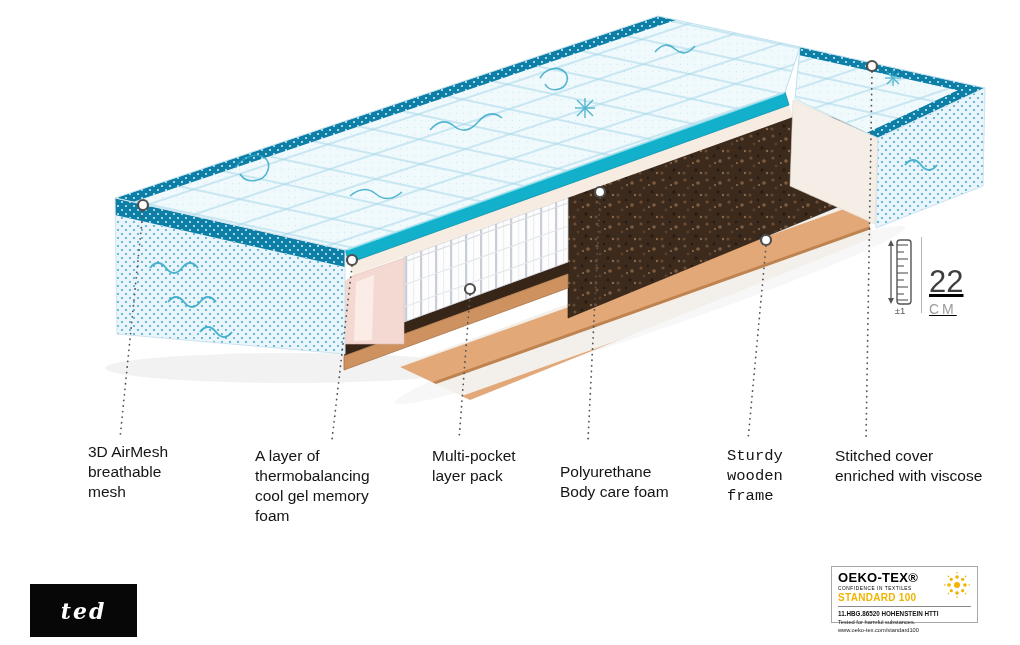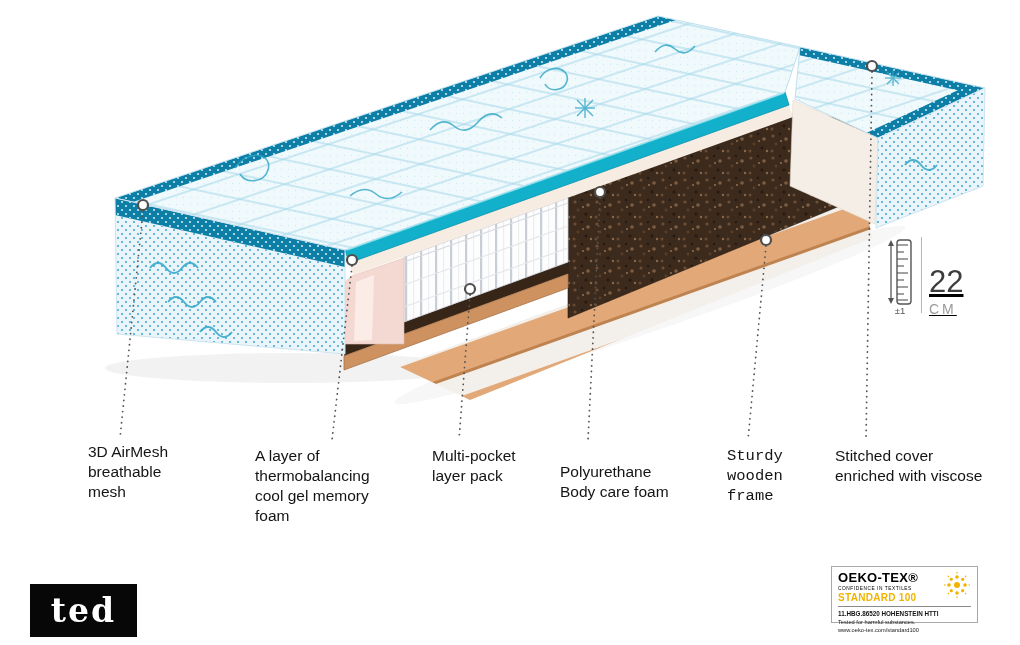--- a/index.html
+++ b/index.html
@@ -12,21 +12,21 @@
   .height-indicator{position:absolute;left:886px;top:237px;display:flex;align-items:stretch;gap:7px;height:80px;}
   .ruler-wrap{display:flex;flex-direction:column;align-items:center;}
   .tol{font-size:9.5px;color:#555;margin-top:-2px;}
   .vdivider{width:1px;background:#b5b5b5;height:76px;}
   .hval{display:flex;flex-direction:column;justify-content:flex-end;padding-top:4px;text-decoration:underline;}
   .hnum{font-size:31px;color:#3d3d3d;line-height:1;}
   .hunit{font-size:14px;color:#9a9a9a;letter-spacing:3px;margin-top:4px;}
   
   .brand-logo{position:absolute;left:30px;top:584px;width:107px;height:53px;background:#070707;
               display:flex;align-items:center;justify-content:center;}
-  .brand-text{font-family:"DejaVu Serif",serif;font-weight:bold;font-size:33px;
+  .brand-text{font-family:"DejaVu Serif",serif;font-style:italic;font-weight:bold;font-size:22px;
               color:#fff;text-transform:lowercase;letter-spacing:2px;}
   
   .cert-badge{position:absolute;left:831px;top:566px;width:147px;height:57px;background:#fff;
               border:1px solid #a8a8a8;box-sizing:border-box;padding:4px 6px 3px 6px;}
   .cert-head{display:flex;justify-content:space-between;align-items:flex-start;}
   .cert-name{font-size:13px;font-weight:bold;color:#000;letter-spacing:.3px;line-height:1;}
   .cert-tagline{font-size:4.8px;color:#000;letter-spacing:.55px;margin-top:1.5px;}
   .cert-standard{font-size:10px;font-weight:bold;color:#f0b400;letter-spacing:.3px;margin-top:1px;line-height:1.1;}
   .cert-rule{border-top:1px solid #8a8a8a;margin:3px 0 2px 0;}
   .cert-license{font-size:6.3px;font-weight:bold;color:#111;line-height:1.5;}

